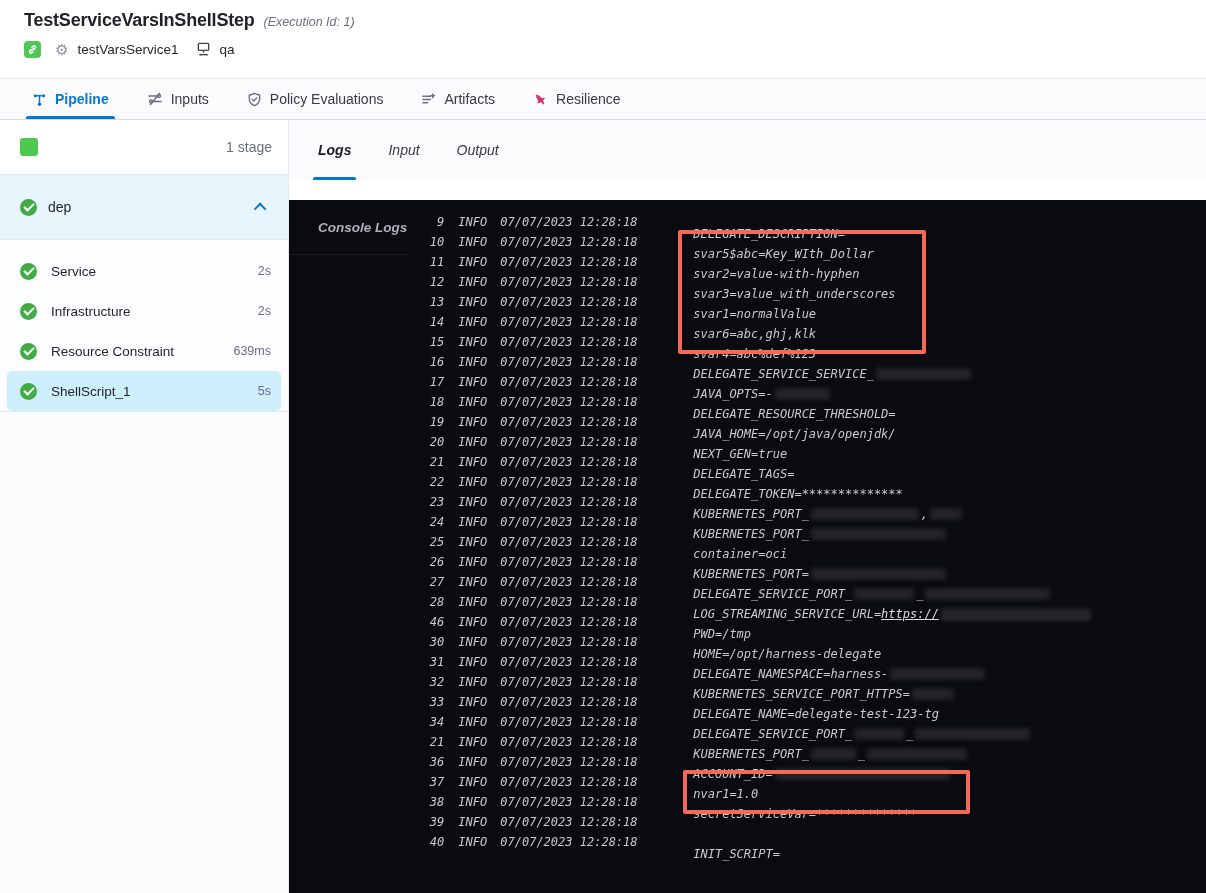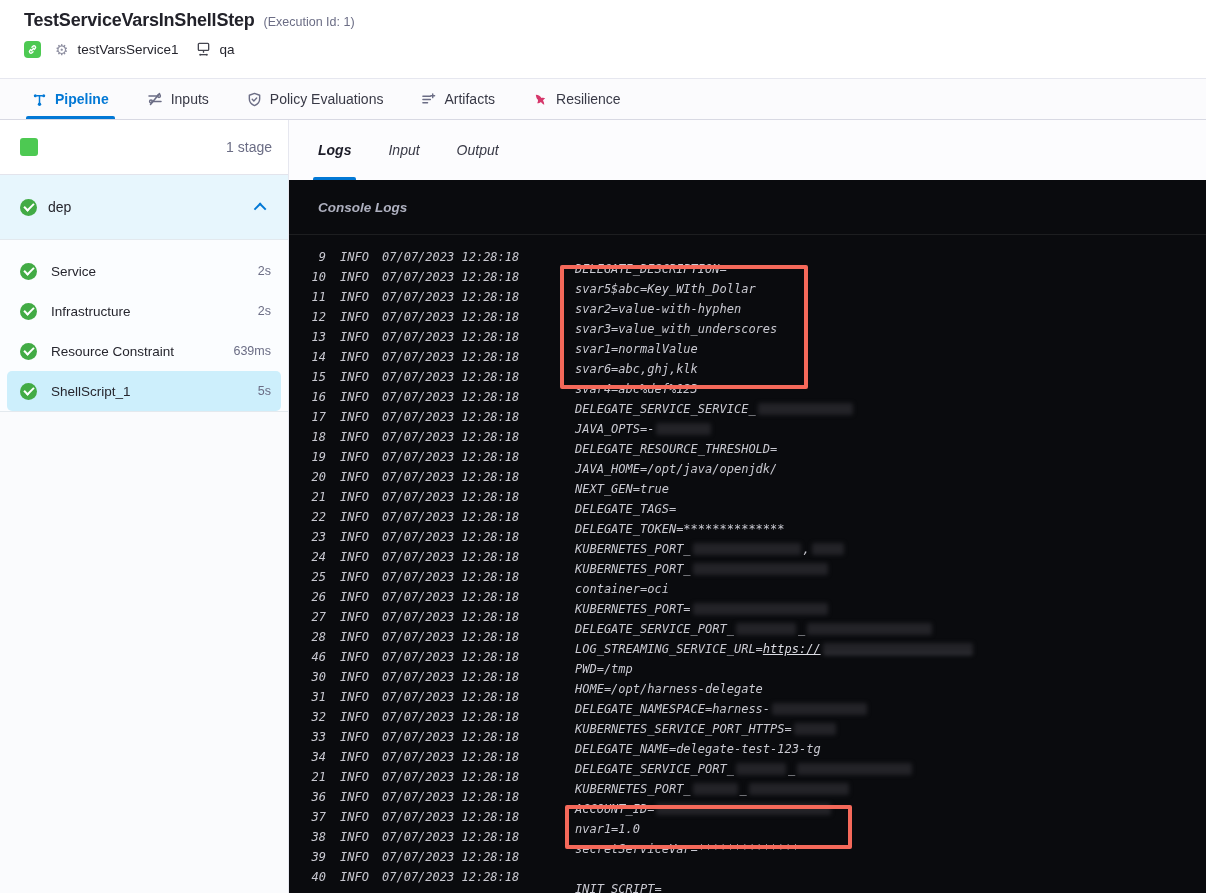--- a/index.html
+++ b/index.html
@@ -4,21 +4,21 @@
 <style>
   * { margin:0; padding:0; box-sizing:border-box; }
   html,body { width:1206px; height:893px; background:#fff; font-family:"Liberation Sans", sans-serif; overflow:hidden; }
 
   .page { width:1206px; height:893px; display:flex; flex-direction:column; }
 
   
   .header { height:79px; background:#fff; border-bottom:1px solid #e6e7ef; padding:10px 24px 0 24px; flex:0 0 auto; }
   .title-row { display:flex; align-items:baseline; gap:9px; }
   .page-title { font-size:18px; font-weight:700; color:#22222a; letter-spacing:-0.2px; }
-  .exec-id { font-size:12.5px; color:#6b6d85; }
+  .exec-id { font-size:12.5px; color:#6b6d85;font-style:italic; }
   .meta-row { display:flex; align-items:center; margin-top:10px; gap:9px; }
   .svc-icon { width:17px; height:17px; border-radius:4px; background:var(--green,#4dc952); display:flex; align-items:center; justify-content:center; }
   .svc-icon svg { width:11px; height:11px; }
   .gear { font-size:15px; color:#8f90a2; margin-left:5px; line-height:1; }
   .meta-label { font-size:13.5px; color:#26262e; }
   .env-icon { margin-left:8px; display:flex; }
 
   
   .main-tabs { height:41px; background:#fbfbfd; border-bottom:1px solid #d8d9e3; display:flex; align-items:stretch; padding-left:30px; flex:0 0 auto; }
   .main-tab { display:flex; align-items:center; gap:8px; font-size:14px; color:#383946; padding:0 2px; margin-right:34px; position:relative; cursor:pointer; }
@@ -45,21 +45,21 @@
   .step-duration { font-size:12.5px; color:#6b6d85; }
   .check { width:17px; height:17px; border-radius:50%; background:var(--check,#42ab45); position:relative; flex:0 0 auto; }
   .check::after { content:""; position:absolute; left:4px; top:4.5px; width:8px; height:4px; border-left:2px solid #fff; border-bottom:2px solid #fff; transform:rotate(-45deg); }
 
   
   .log-panel { flex:1; display:flex; flex-direction:column; min-width:0;font-style:italic; }
   .log-tabs { height:60px; background:#fcfcfe; display:flex; align-items:center; padding-left:29px; flex:0 0 auto; }
   .log-tab { font-size:14px; color:#383946; margin-right:37px; height:100%; display:flex; align-items:center; position:relative; cursor:pointer; }
   .log-tab.active { font-weight:700; color:#1c1c28; }
   .log-tab.active::after { content:""; position:absolute; left:-5px; right:-5px; bottom:0; height:3px; background:var(--accent,#0278d5); border-radius:2px 2px 0 0; }
-  .console { flex:1; background:#0a0b0e; display:flex; flex-direction:column; min-height:0; }
+  .console { flex:1; background:#0a0b0e; display:flex; flex-direction:row; min-height:0;margin-top:20px; }
   .console-header { height:55px; flex:0 0 auto; display:flex; align-items:center; padding-left:29px; border-bottom:1px solid rgba(255,255,255,0.08); }
   .console-title { font-size:13.5px; font-weight:700; color:#aeb0bf; }
   .log-lines { flex:1; position:relative; padding-top:12px; font-family:"DejaVu Sans Mono", monospace; font-size:12px; color:#c9c9d1; overflow:hidden; }
   .log-line { height:20px; line-height:20px; position:relative; white-space:nowrap; }
   .ln-num { display:inline-block; width:37px; text-align:right; }
   .ln-level { position:absolute; left:51px; top:0; }
   .ln-time { position:absolute; left:93px; top:0; }
   .ln-msg { position:absolute; left:286px; top:12px; }
   .ln-link { text-decoration:underline; color:#dcdce3; }
   .redact { display:inline-block; height:12px; background:#232328; border-radius:2px; filter:blur(2px); vertical-align:middle; margin:-2px 2px 0 2px; }

